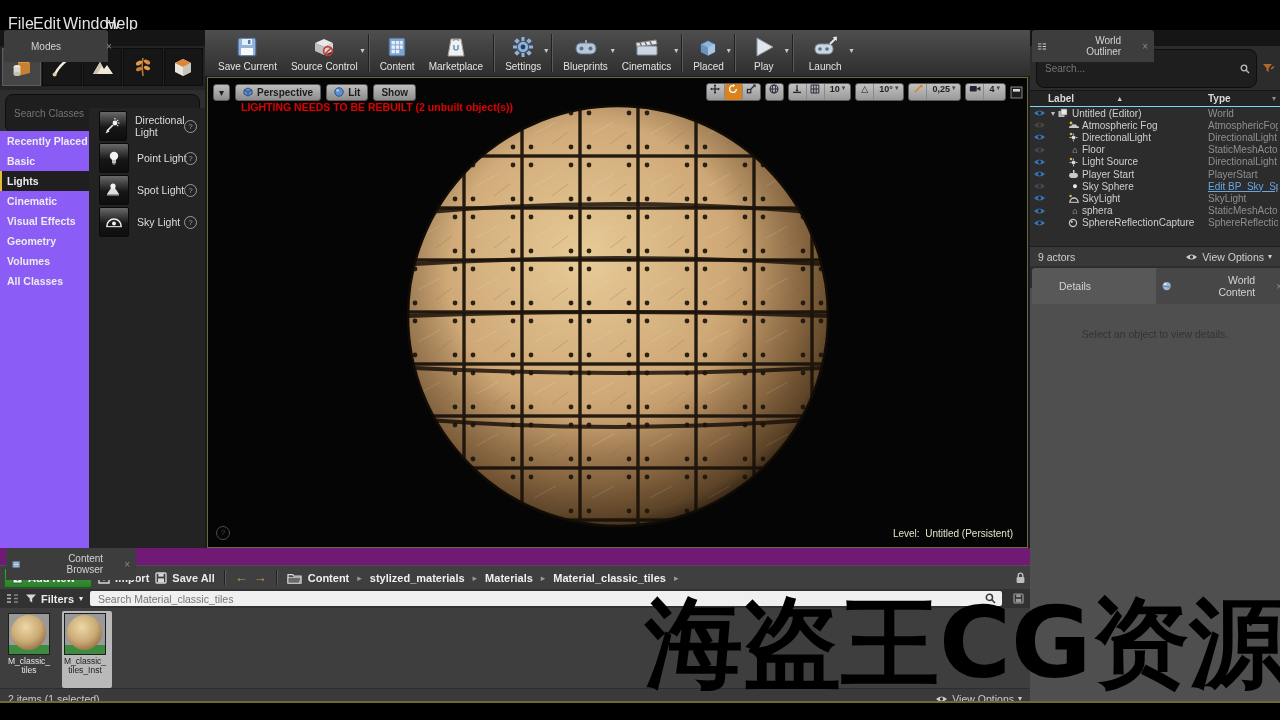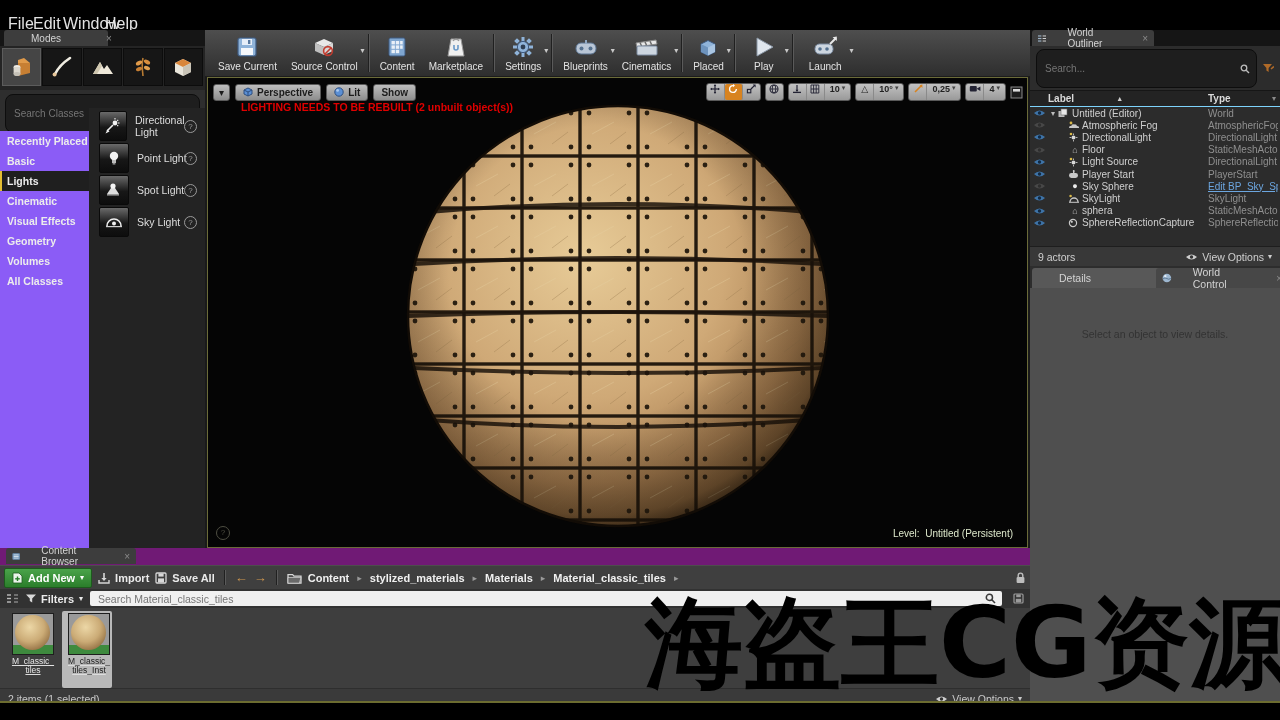--- a/index.html
+++ b/index.html
@@ -10,21 +10,21 @@
   svg{display:block;}
 
   
   #menubar{left:0;top:0;width:1280px;height:30px;background:#000;}
   #menubar .mi{position:absolute;top:15px;font-size:16px;color:#e2e2e2;cursor:default;}
 
   
   #modes{left:0;top:30px;width:205px;height:521px;background:#2e2e2e;}
   .tabstrip{height:16px;background:#151515;position:relative;}
   .tab{position:absolute;top:0;height:16px;background:#3d3d3d;border-radius:3px 3px 0 0;
-       display:flex;align-items:center;padding:0 6px;gap:21px;font-size:10px;color:#d3d3d3;}
+       display:flex;align-items:center;padding:8px 6px;gap:21px;font-size:10px;color:#d3d3d3;text-align:right;}
   .tab .x{color:#8a8a8a;font-size:10px;}
   #modebar{display:flex;gap:1px;padding:2px 2px 4px 2px;background:#242424;}
   .modebtn{width:38px;height:36px;background:#161616;border:1px solid #0c0c0c;
            display:flex;align-items:center;justify-content:center;}
   .modebtn.active{background:#454545;border-color:#5c5c5c;}
   .srch{display:flex;align-items:center;background:#1e1e1e;border:1px solid #0d0d0d;
         border-radius:8px;height:13px;padding:12px 6px;color:#8a8a8a;}
   .srch input{flex:1;background:transparent;border:0;outline:0;color:#cfcfcf;font-size:10px;
         font-family:inherit;min-width:0;}
   #modes .srch{margin:4px 5px;}
@@ -109,21 +109,21 @@
           height:18px;padding:0 7px;color:#fff;}
   .crumb{font-weight:bold;color:#f0f0f0;font-size:11px;}
   .csep{color:#9a9a9a;font-size:9px;padding:0 2px;}
   .navarrow{color:#d1984f;font-size:13px;font-weight:bold;}
   #cb-filters{height:19px;background:#323232;display:flex;align-items:center;padding:0 6px;gap:7px;}
   #cb-search{flex:1;height:15px;background:#f0f0f0;border-radius:2px;display:flex;align-items:center;
              padding:0 6px;margin-right:4px;}
   #cb-search input{flex:1;border:0;outline:0;background:transparent;font-size:10.5px;color:#444;
              font-family:inherit;}
   #cb-assets{height:77px;background:#3e3e3e;display:flex;padding:3px 0 0 6px;gap:6px;}
-  .asset{width:46px;display:flex;flex-direction:column;align-items:flex-end;padding:2px;border-radius:2px;text-decoration:underline;}
+  .asset{width:46px;display:flex;flex-direction:column;align-items:flex-start;padding:2px;border-radius:2px;}
   .asset.sel{background:#b9b9b9;}
   .thumb{width:40px;height:40px;background:linear-gradient(#9a9a9a 78%,#3e8a3e 78%);
          border:1px solid #1e1e1e;position:relative;}
   .ball{position:absolute;left:2px;top:1px;width:35px;height:35px;border-radius:50%;
         background:radial-gradient(circle at 42% 35%, #ecd7a6 0%, #cbab76 48%, #977447 78%, #655031 100%);}
   .aname{font-size:8.5px;line-height:9px;text-align:center;color:#e6e6e6;margin-top:2px;}
   .asset.sel .aname{color:#1d1d1d;}
   #cb-status{height:19px;background:#3a3a3a;display:flex;align-items:center;padding:0 8px;
              font-size:10.5px;color:#c9c9c9;border-top:1px solid #2e2e2e;}
 
@@ -802,21 +802,21 @@
           </svg>
         <span>Details</span>
         <span class="x" style="margin-left:44px">×</span>
       </div>
       <div class="tab" style="left:126px;width:120px;background:#474747">
         <svg width="10" height="10" viewBox="0 0 10 10">
             <circle cx="5" cy="5" r="4.4" fill="#9db7d0"></circle>
             <path d="M1 6 Q3 4 5 5.6 Q7 7 9 5.4" stroke="#5a7590" stroke-width="1" fill="none"></path>
             <circle cx="3.4" cy="3" r="1.2" fill="#e6eef6"></circle>
           </svg>
-        <span>World Control</span>
+        <span>World Content</span>
         <span class="x">×</span>
       </div>
     </div>
     <div id="det-empty">Select an object to view details.</div>
   </div>
 
   <div id="cbwell" class="abs">
     <div id="cb-tabstrip" class="tabstrip" style="background:#701a75">
       <div class="tab" style="left:6px;width:118px">
         <svg width="10" height="9" viewBox="0 0 10 9">

